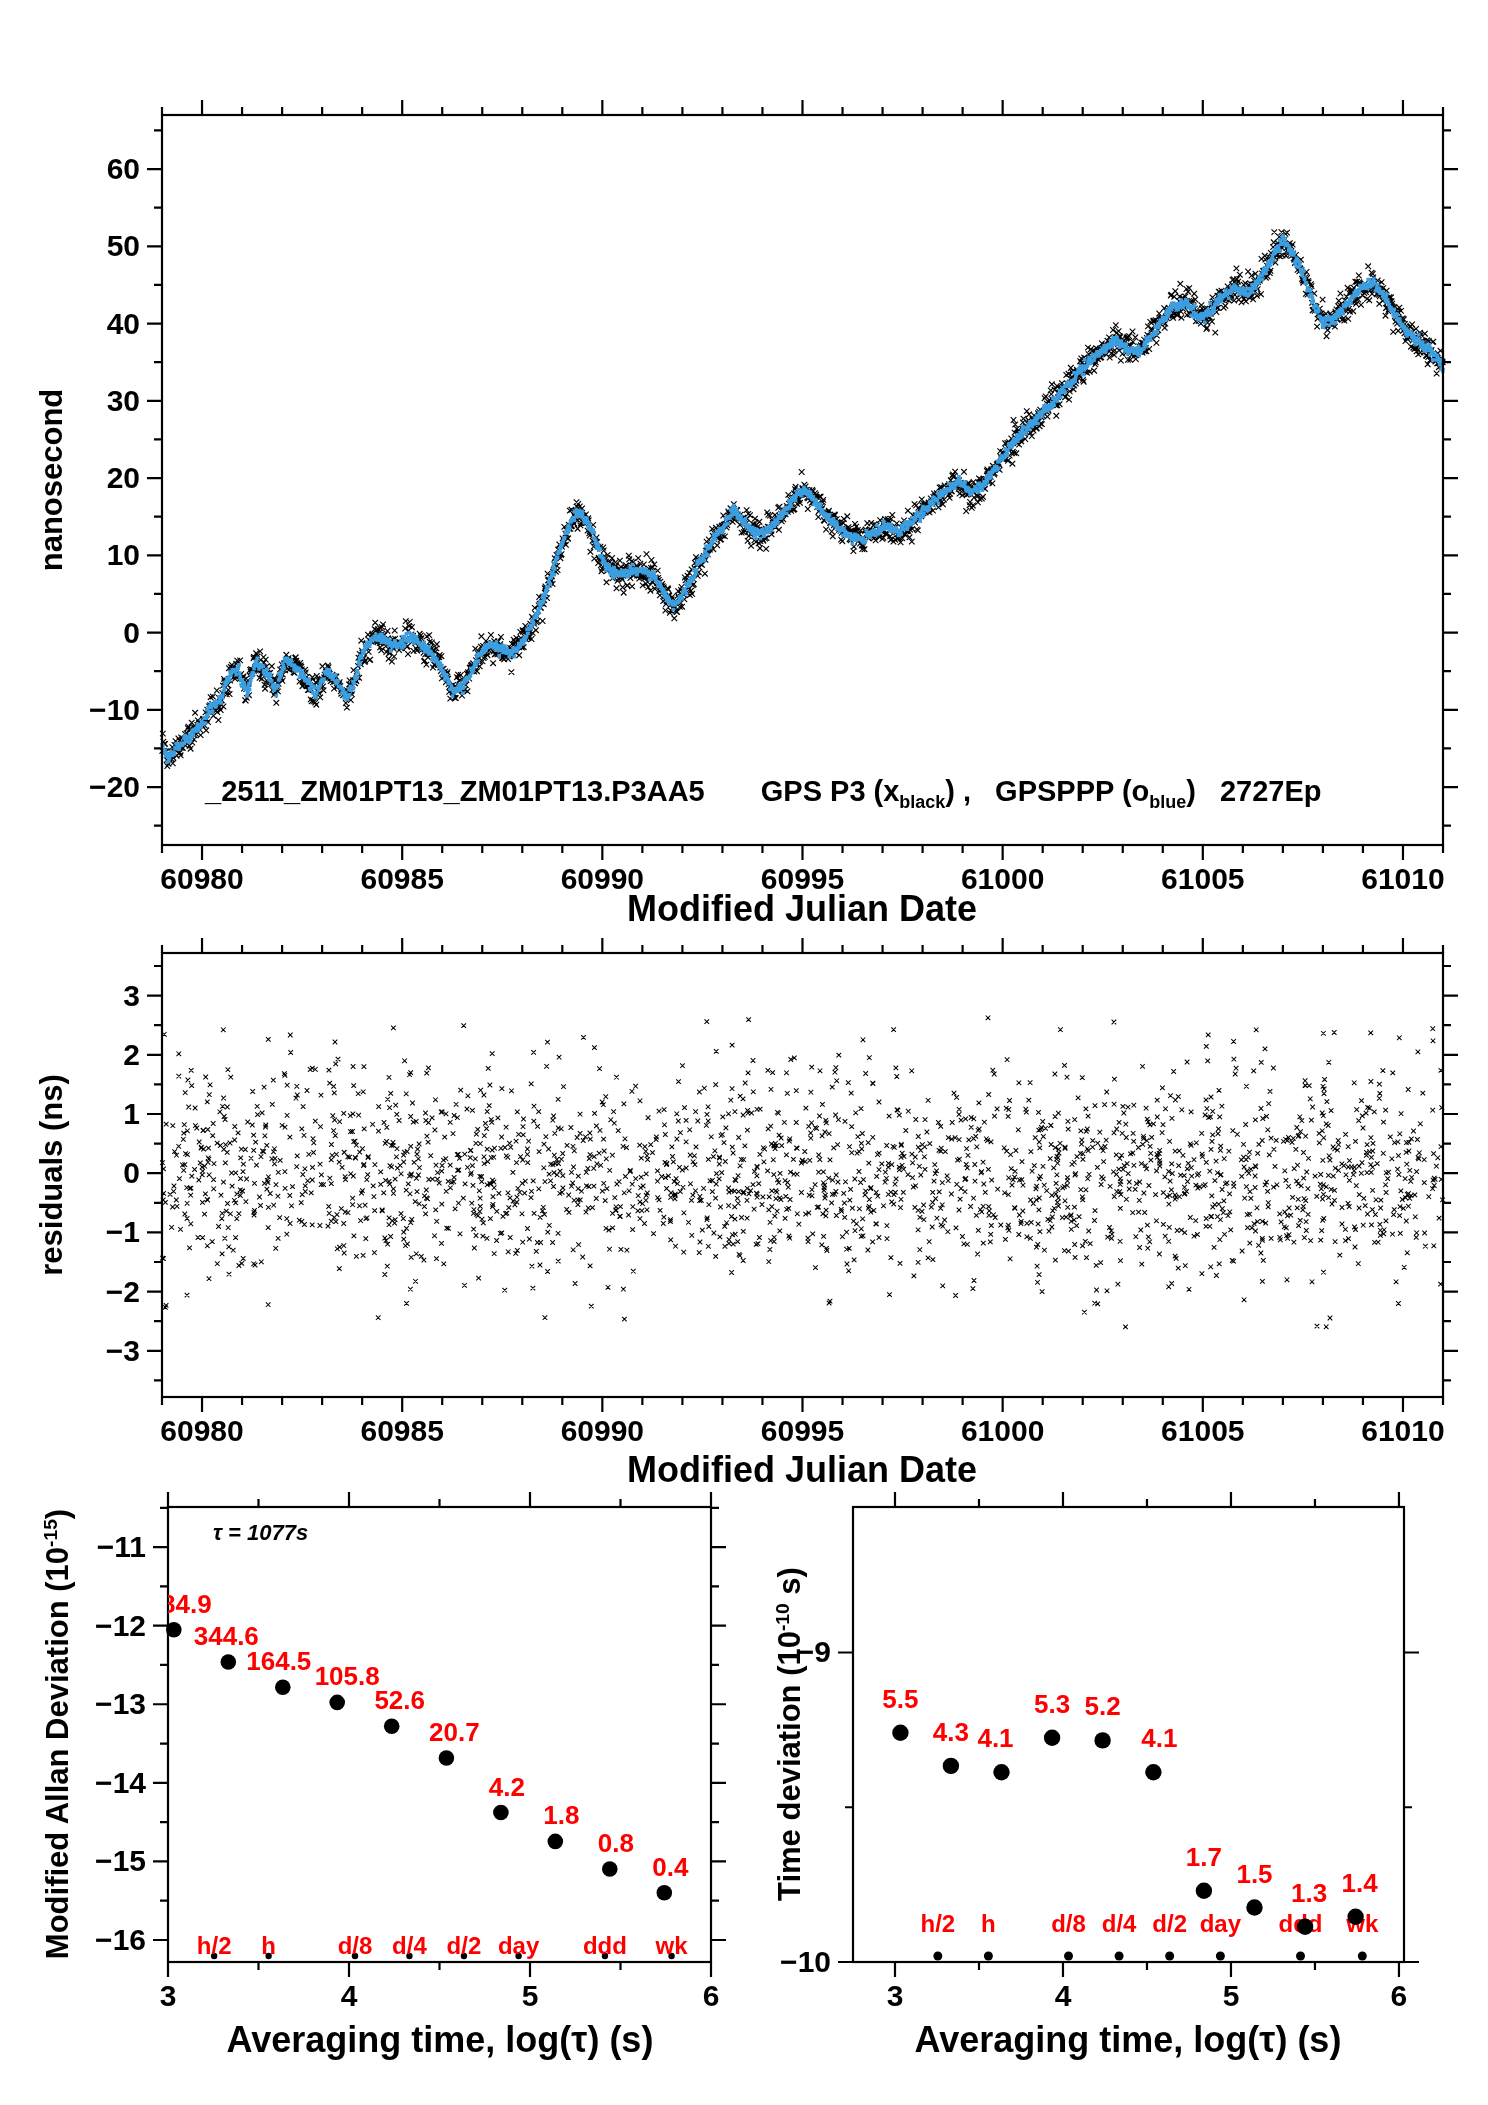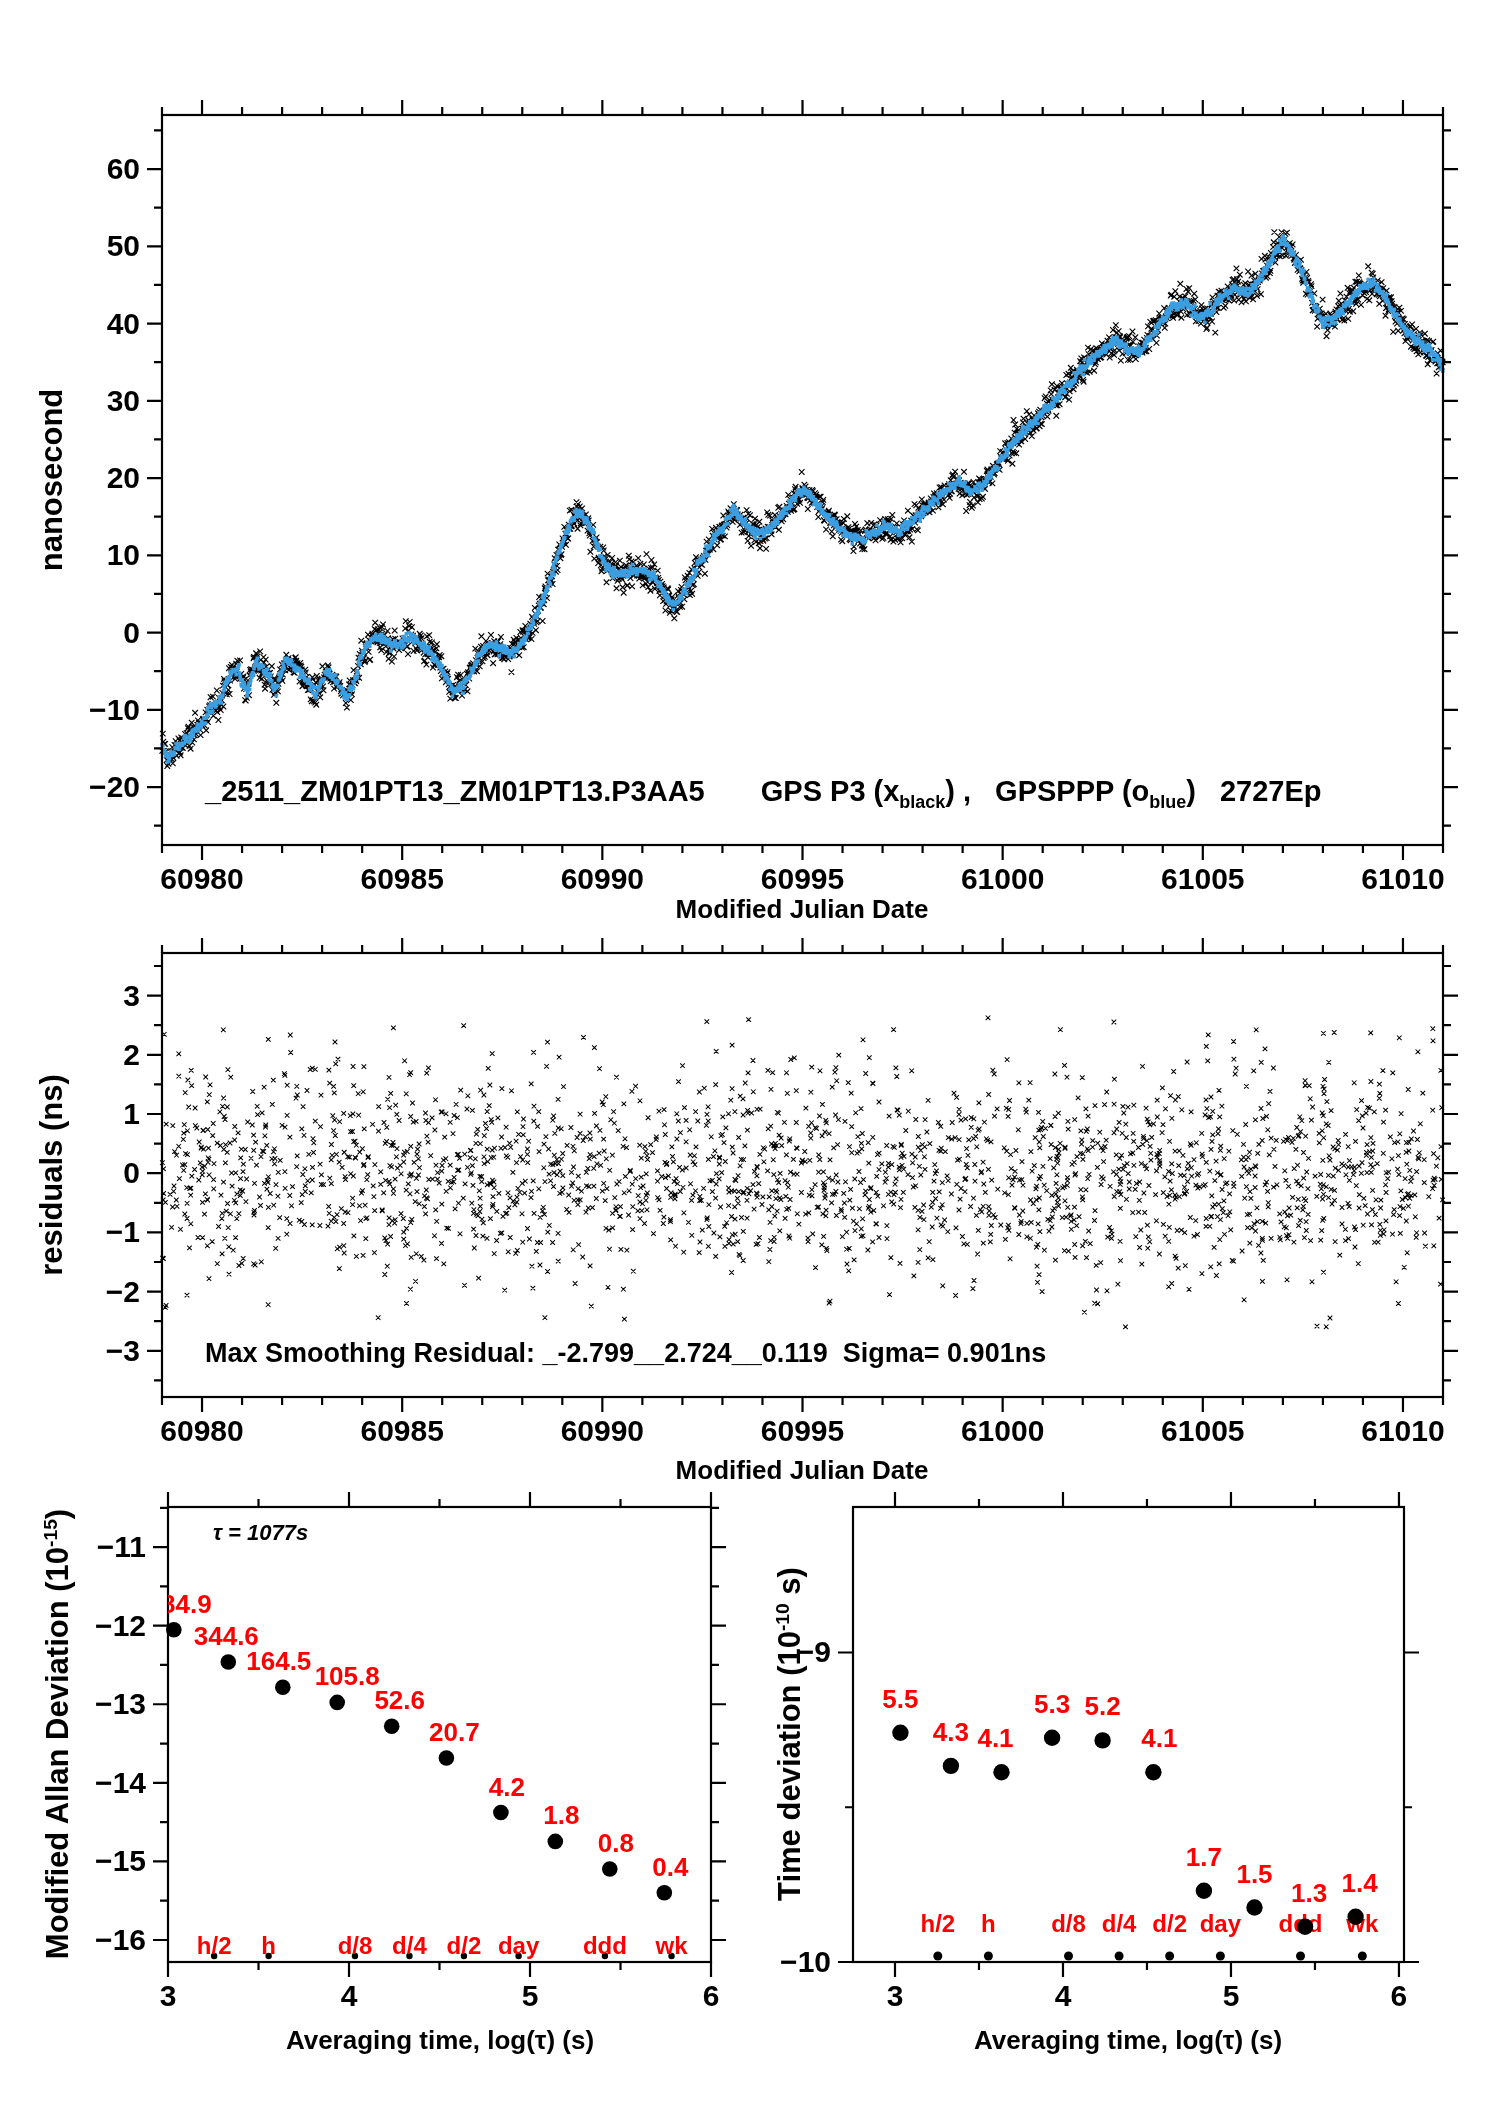--- a/index.html
+++ b/index.html
@@ -4,21 +4,21 @@
 <style>
   html,body{margin:0;padding:0;background:#ffffff;}
   .fig{position:relative;width:1488px;height:2105px;background:#fff;overflow:hidden;
        font-family:"Liberation Sans","DejaVu Sans",sans-serif;}
   svg{position:absolute;left:0;top:0;}
   .txt{position:absolute;font-weight:bold;color:#000;white-space:pre;
        font-family:"Liberation Sans","DejaVu Sans",sans-serif;}
   .ctr{transform:translate(-50%,-50%);}
   .lft{transform:translate(0,-50%);}
   .ylab{transform:translate(-50%,-50%) rotate(-90deg);font-size:31px;}
-  .xlab{font-size:26px;}
+  .xlab{font-size:36px;}
   .ttl{font-size:29px;}
   .ann{font-size:27px;}
   .note{font-size:22px;font-style:italic;}
   sub{font-size:0.62em;}
   sup{font-size:0.62em;}
   .gapA{display:inline-block;width:56px;}
   .gapB{display:inline-block;width:24px;}
 </style>
 </head>
 <body>
@@ -194,21 +194,20 @@
           <text x="1359.6" y="1891.8" text-anchor="middle" fill="#ff0000">1.4</text>
         </g>
       </g>
     </svg>
 
   <div class="txt ylab" style="left:52px;top:480px;">nanosecond</div>
   <div class="txt ttl lft" style="left:205px;top:794px;"><span>_2511_ZM01PT13_ZM01PT13.P3AA5</span><span class="gapA"></span><span><span>GPS P3 (x</span><sub>black</sub><span>) ,</span></span><span class="gapB"></span><span><span>GPSPPP (o</span><sub>blue</sub><span>)</span></span><span class="gapB"></span><span>2727Ep</span></div>
   <div class="txt xlab ctr" style="left:802px;top:909px;">Modified Julian Date</div>
 
   <div class="txt ylab" style="left:52px;top:1175px;">residuals (ns)</div>
-  <div class="txt ann lft" style="left:205px;top:1353px;">Max Smoothing Residual: _-2.799__2.724__0.119  Sigma= 0.901ns</div>
   <div class="txt xlab ctr" style="left:802px;top:1470px;">Modified Julian Date</div>
 
   <div class="txt ylab" style="left:58px;top:1734px;"><span>Modified Allan Deviation (10</span><sup>-15</sup><span>)</span></div>
   <div class="txt note lft" style="left:213px;top:1533px;">τ = 1077s</div>
   <div class="txt xlab ctr" style="left:440px;top:2040px;">Averaging time, log(τ) (s)</div>
 
   <div class="txt ylab" style="left:790px;top:1734px;"><span>Time deviation (10</span><sup>-10</sup><span> s)</span></div>
   <div class="txt xlab ctr" style="left:1128px;top:2040px;">Averaging time, log(τ) (s)</div>
 </div>
 

